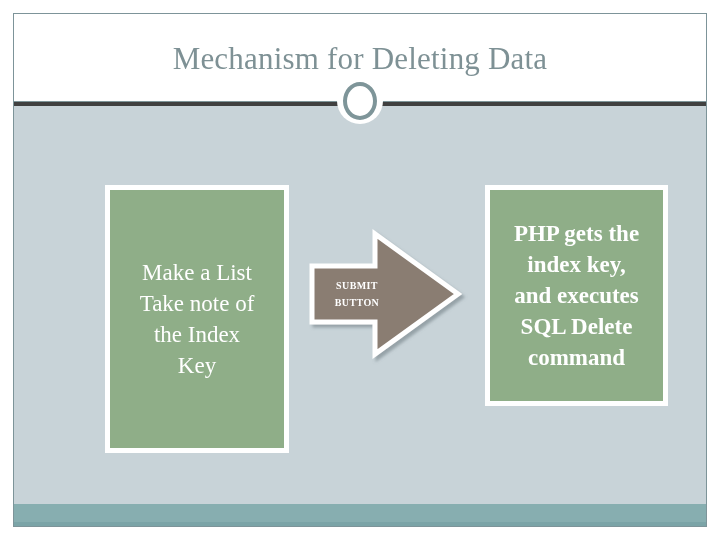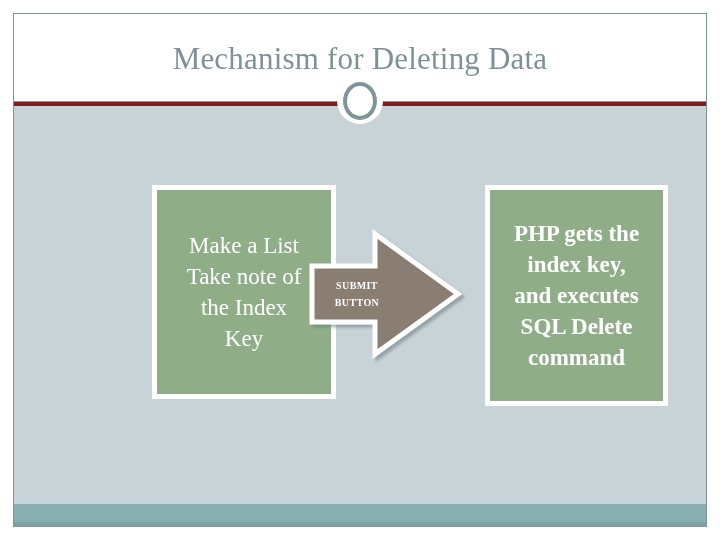--- a/index.html
+++ b/index.html
@@ -16,21 +16,21 @@
 
   
   #slide {
     position: absolute;
     left: 13px;
     top: 13px;
     width: 694px;
     height: 514px;
     box-sizing: border-box;
     border: 1px solid #7d9499;
-    background: #7f1d1d;
+    background: #404040;
     overflow: hidden;
   }
 
   
   #header-band {
     position: absolute;
     left: 0;
     top: 0;
     width: 100%;
     height: 87px;
@@ -125,22 +125,21 @@
     justify-content: center;
     text-align: center;
     font-size: 23px;
     line-height: 31px;
     padding: 4px 6px;
   }
   #box-left {
     left: 91px;
     top: 171px;
     width: 184px;
-    height: 214px;
-    margin-left: 47px;
+    height: 268px;
   }
   #box-right {
     left: 471px;
     top: 171px;
     width: 183px;
     height: 221px;
     font-weight: bold;
   }
   .flow-box span {
     display: block;

